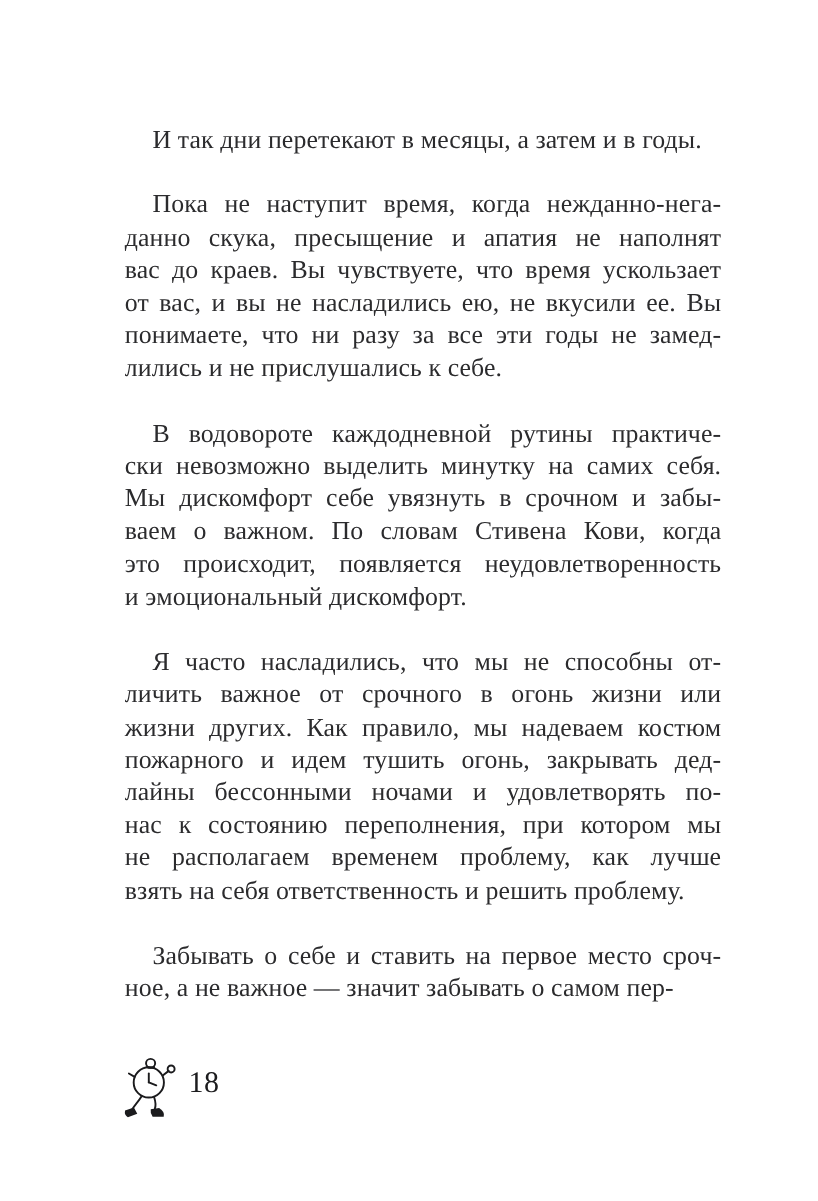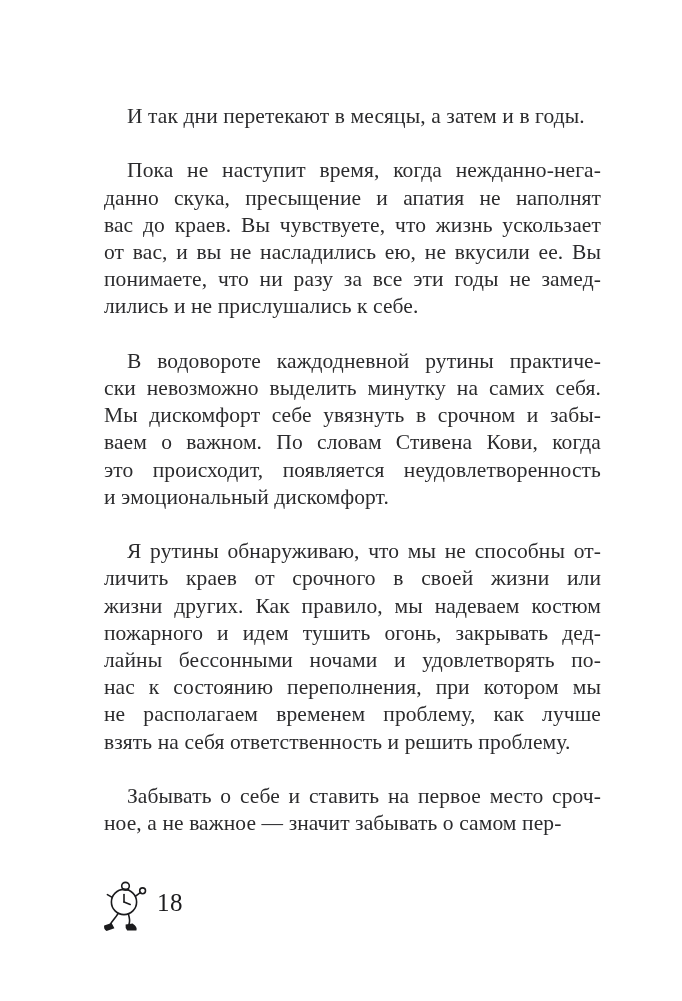--- a/index.html
+++ b/index.html
@@ -67,36 +67,36 @@
 
 <div class="book-page">
 
   <div class="text-block">
       <div class="para">
         <div class="line first last">И так дни перетекают в месяцы, а затем и в годы.</div>
       </div>
       <div class="para">
         <div class="line first">Пока не наступит время, когда нежданно-нега-</div>
         <div class="line">данно скука, пресыщение и апатия не наполнят</div>
-        <div class="line">вас до краев. Вы чувствуете, что жизнь ускользает</div>
+        <div class="line">вас до краев. Вы чувствуете, что время ускользает</div>
         <div class="line">от вас, и вы не насладились ею, не вкусили ее. Вы</div>
         <div class="line">понимаете, что ни разу за все эти годы не замед-</div>
         <div class="line last">лились и не прислушались к себе.</div>
       </div>
       <div class="para">
         <div class="line first">В водовороте каждодневной рутины практиче-</div>
         <div class="line">ски невозможно выделить минутку на самих себя.</div>
         <div class="line">Мы дискомфорт себе увязнуть в срочном и забы-</div>
         <div class="line">ваем о важном. По словам Стивена Кови, когда</div>
         <div class="line">это происходит, появляется неудовлетворенность</div>
         <div class="line last">и эмоциональный дискомфорт.</div>
       </div>
       <div class="para">
-        <div class="line first">Я рутины обнаруживаю, что мы не способны от-</div>
-        <div class="line">личить краев от срочного в своей жизни или</div>
+        <div class="line first">Я часто насладились, что мы не способны от-</div>
+        <div class="line">личить важное от срочного в огонь жизни или</div>
         <div class="line">жизни других. Как правило, мы надеваем костюм</div>
         <div class="line">пожарного и идем тушить огонь, закрывать дед-</div>
         <div class="line">лайны бессонными ночами и удовлетворять по-</div>
         <div class="line">нас к состоянию переполнения, при котором мы</div>
         <div class="line">не располагаем временем проблему, как лучше</div>
         <div class="line last">взять на себя ответственность и решить проблему.</div>
       </div>
       <div class="para">
         <div class="line first">Забывать о себе и ставить на первое место сроч-</div>
         <div class="line last">ное, а не важное — значит забывать о самом пер-</div>

